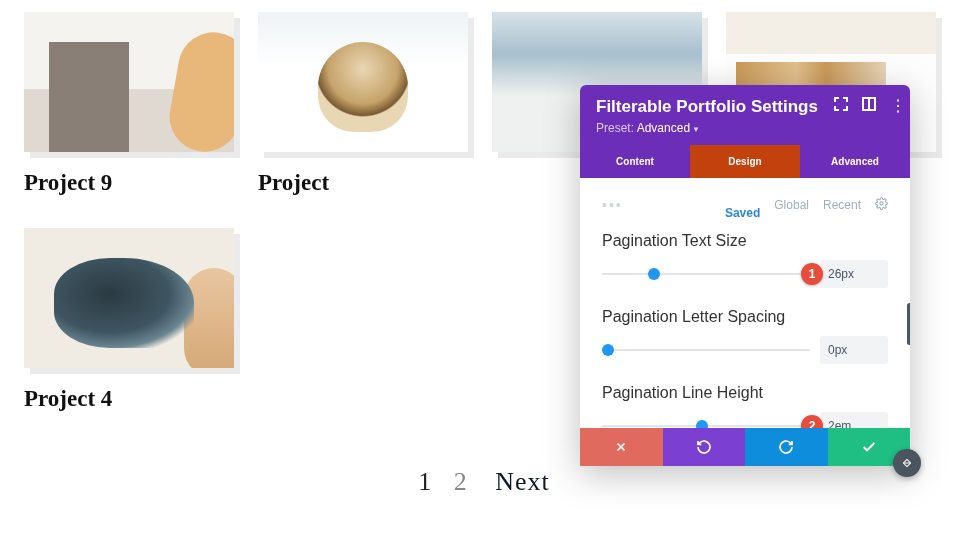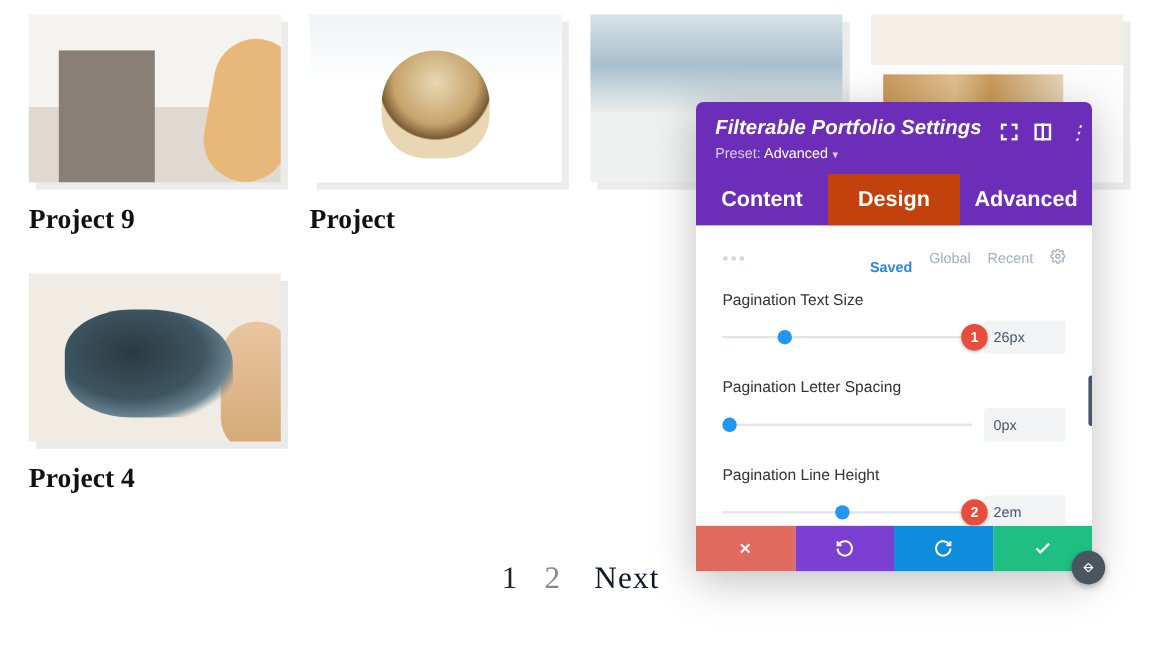--- a/index.html
+++ b/index.html
@@ -73,23 +73,22 @@
     z-index: 10;
   }
   .panel-header {
     background: #6c2eb9;
     color: #fff;
     padding: 12px 16px 10px 16px;
     border-radius: 6px 6px 0 0;
   }
   .panel-title-row {
     display: flex;
-    align-items: flex-end;
+    align-items: flex-start;
     justify-content: space-between;
-    font-style: italic;
   }
   .panel-title {
     font-size: 17px;
     font-weight: 600;
   }
   .panel-header-icons {
     display: flex;
     gap: 14px;
     align-items: center;
   }
@@ -112,21 +111,21 @@
   .preset-caret{font-size:8px;margin-left:2px;}
 
   .tabs {
     display: flex;
     background: #6c2eb9;
   }
   .tab {
     flex: 1;
     text-align: center;
     padding: 11px 0;
-    font-size: 18px;
+    font-size: 10px;
     font-weight: 600;
     color: #fff;
     cursor: pointer;
   }
   .tab.active { background: #c2410c; }
 
   .panel-body {
     background: #fff;
     padding: 12px 22px 0 22px;
     height: 250px;
@@ -140,21 +139,21 @@
   .body-toolbar{
     display:flex;align-items:center;justify-content:flex-end;gap:14px;
     font-size:12px;margin-bottom:12px;color:#a0aec0;
   }
   .toolbar-dots{margin-right:auto;color:#cfd6df;letter-spacing:2px;font-size:14px;}
   .toolbar-saved{color:#2b87da;font-weight:600;margin-top:16px;}
   .toolbar-gear{color:#a0aec0;}
 
   .option-row { margin-bottom: 20px; }
   .option-label {
-    font-size: 13px;
+    font-size: 16px;
     color: #333;
     font-weight: 500;
     margin-bottom: 10px;
   }
   .option-controls{
     display:flex;align-items:center;gap:10px;
   }
   .slider-wrap{flex:1;position:relative;height:14px;}
   .slider-track{position:absolute;top:50%;left:0;right:0;height:2px;background:#e2e5e9;transform:translateY(-50%);}
   .slider-thumb{position:absolute;top:50%;width:12px;height:12px;border-radius:50%;background:#2196f3;transform:translate(-50%,-50%);}

